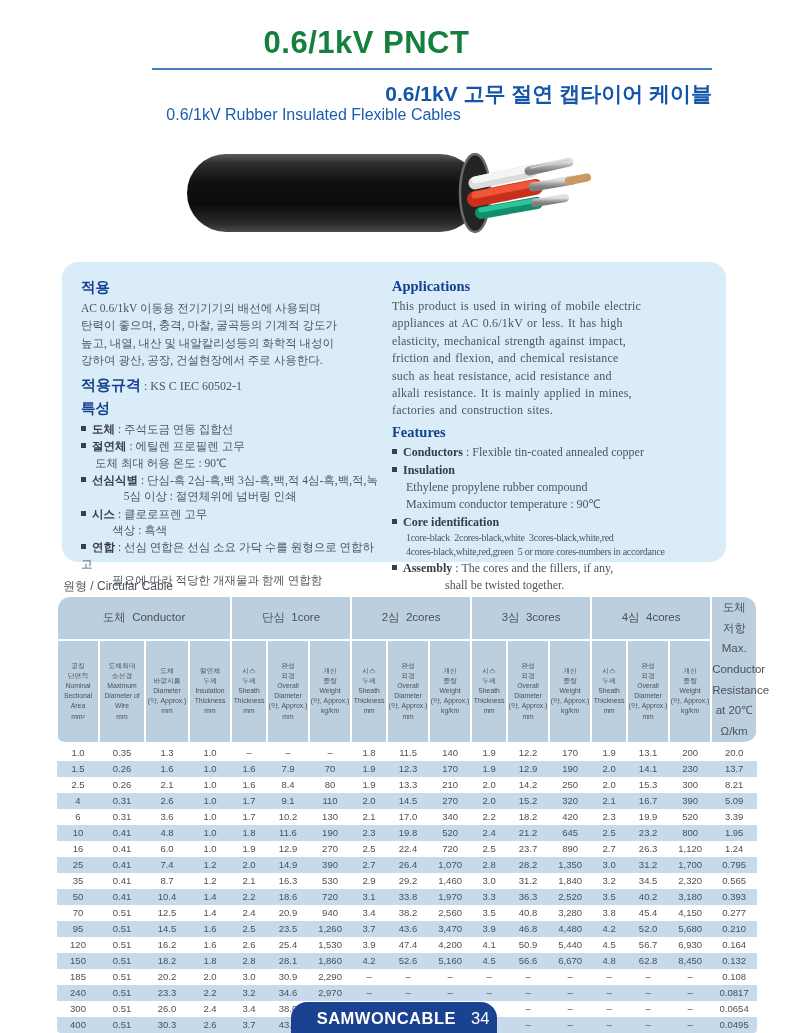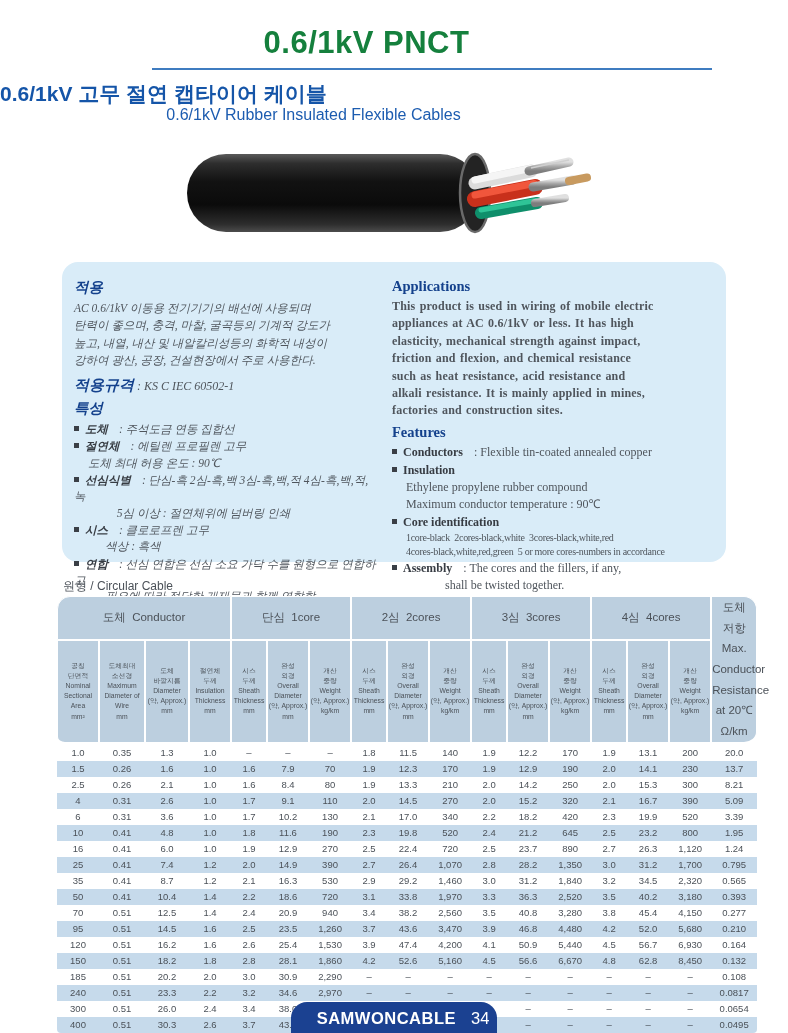--- a/index.html
+++ b/index.html
@@ -8,54 +8,54 @@
     position:relative; overflow:hidden; background:#ffffff;
     font-family:"Liberation Sans", sans-serif; color:#4b5158;
   }
   
   .page-title {
     position:absolute; top:25px; left:0; width:677px; text-align:center;
     font:bold 31px "Liberation Sans", sans-serif; color:#15803d; letter-spacing:.5px;margin-left:28px;
   }
   .title-rule { position:absolute; top:68px; left:152px; width:560px; height:2px; background:#3f7cc0; }
   .subtitle-ko {
-    position:absolute; top:80px; left:0; width:712px; text-align:left;
+    position:absolute; top:80px; left:0; width:712px; text-align:right;
     font:bold 21px "Liberation Sans", sans-serif; color:#1555a8;
   }
   .subtitle-en {
     position:absolute; top:106px; left:0; width:627px; text-align:center;
     font:16px "Liberation Sans", sans-serif; color:#1c5cb0;
   }
   
   .cable-wrap { position:absolute; left:185px; top:143px; width:410px; height:102px; }
   
   .info-box {
     position:absolute; left:62px; top:262px; width:664px; height:300px;
     background:#d9ecf8; border-radius:16px;
   }
-  .col-ko { position:absolute; left:12px; top:12px; width:304px;font-style:italic; }
+  .col-ko { position:absolute; left:19px; top:12px; width:304px; }
   .col-en { position:absolute; left:330px; top:12px; width:320px; }
   .sec-heading {
     font-family:"Liberation Serif", serif; font-weight:bold;
     color:#14418c; font-size:14.5px; margin:4px 0 3px 0;
   }
   .body-text {
     font-family:"Liberation Serif", serif; font-size:11.5px; line-height:1.5;
     color:#4f555c; white-space:pre-line;
   }
-  .col-en .body-text { font-size:12px; line-height:1.45; letter-spacing:.2px; word-spacing:1px;font-weight:bold; }
+  .col-en .body-text { font-size:12px; line-height:1.45; letter-spacing:.2px; word-spacing:1px; }
   .std-line { margin:7px 0 2px 0; }
   .std-label { font-family:"Liberation Serif", serif; font-weight:bold; font-size:15px; color:#14418c; }
   .std-value { font-family:"Liberation Serif", serif; font-size:12px; color:#4f555c; }
   .features { list-style:none; margin-top:2px; }
   .features li { font-family:"Liberation Serif", serif; font-size:11.5px; line-height:1.42; margin:1px 0; }
   .col-en .features li { font-size:12px; }
   .blt { display:inline-block; width:5px; height:5px; background:#3a3f46; margin:0 6px 2px 0; }
   .flabel { font-weight:bold; color:#373c43; }
-  .ftext { color:#4f555c;padding-left:8px; }
+  .ftext { color:#4f555c; }
   .fsub { white-space:pre-wrap; color:#4f555c; margin-left:14px; }
   .fsub:empty { display:none; }
   .col-en .features li:nth-child(3) .fsub { font-size:10px; letter-spacing:-.3px; }
   
   .table-caption { position:absolute; left:63px; top:578px; font-size:12px; color:#4b5158; }
   table.spec {
     position:absolute; left:57px; top:596px; width:666px;
     border-collapse:separate; border-spacing:0; table-layout:fixed;
   }
   .spec th {

